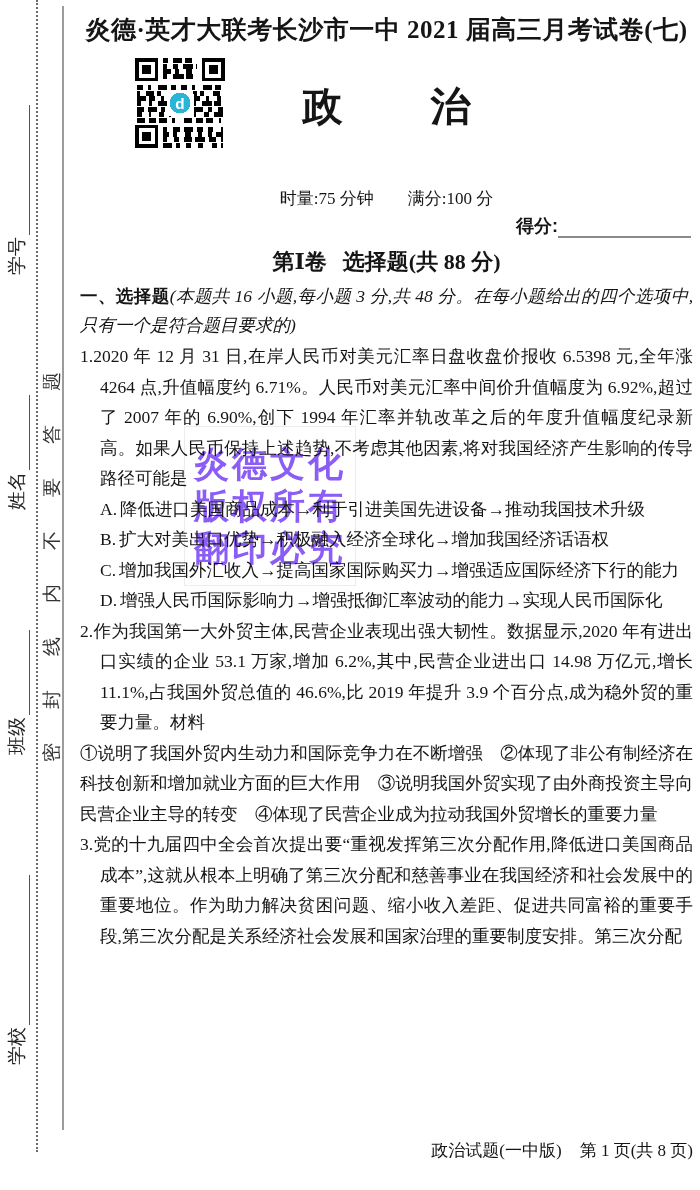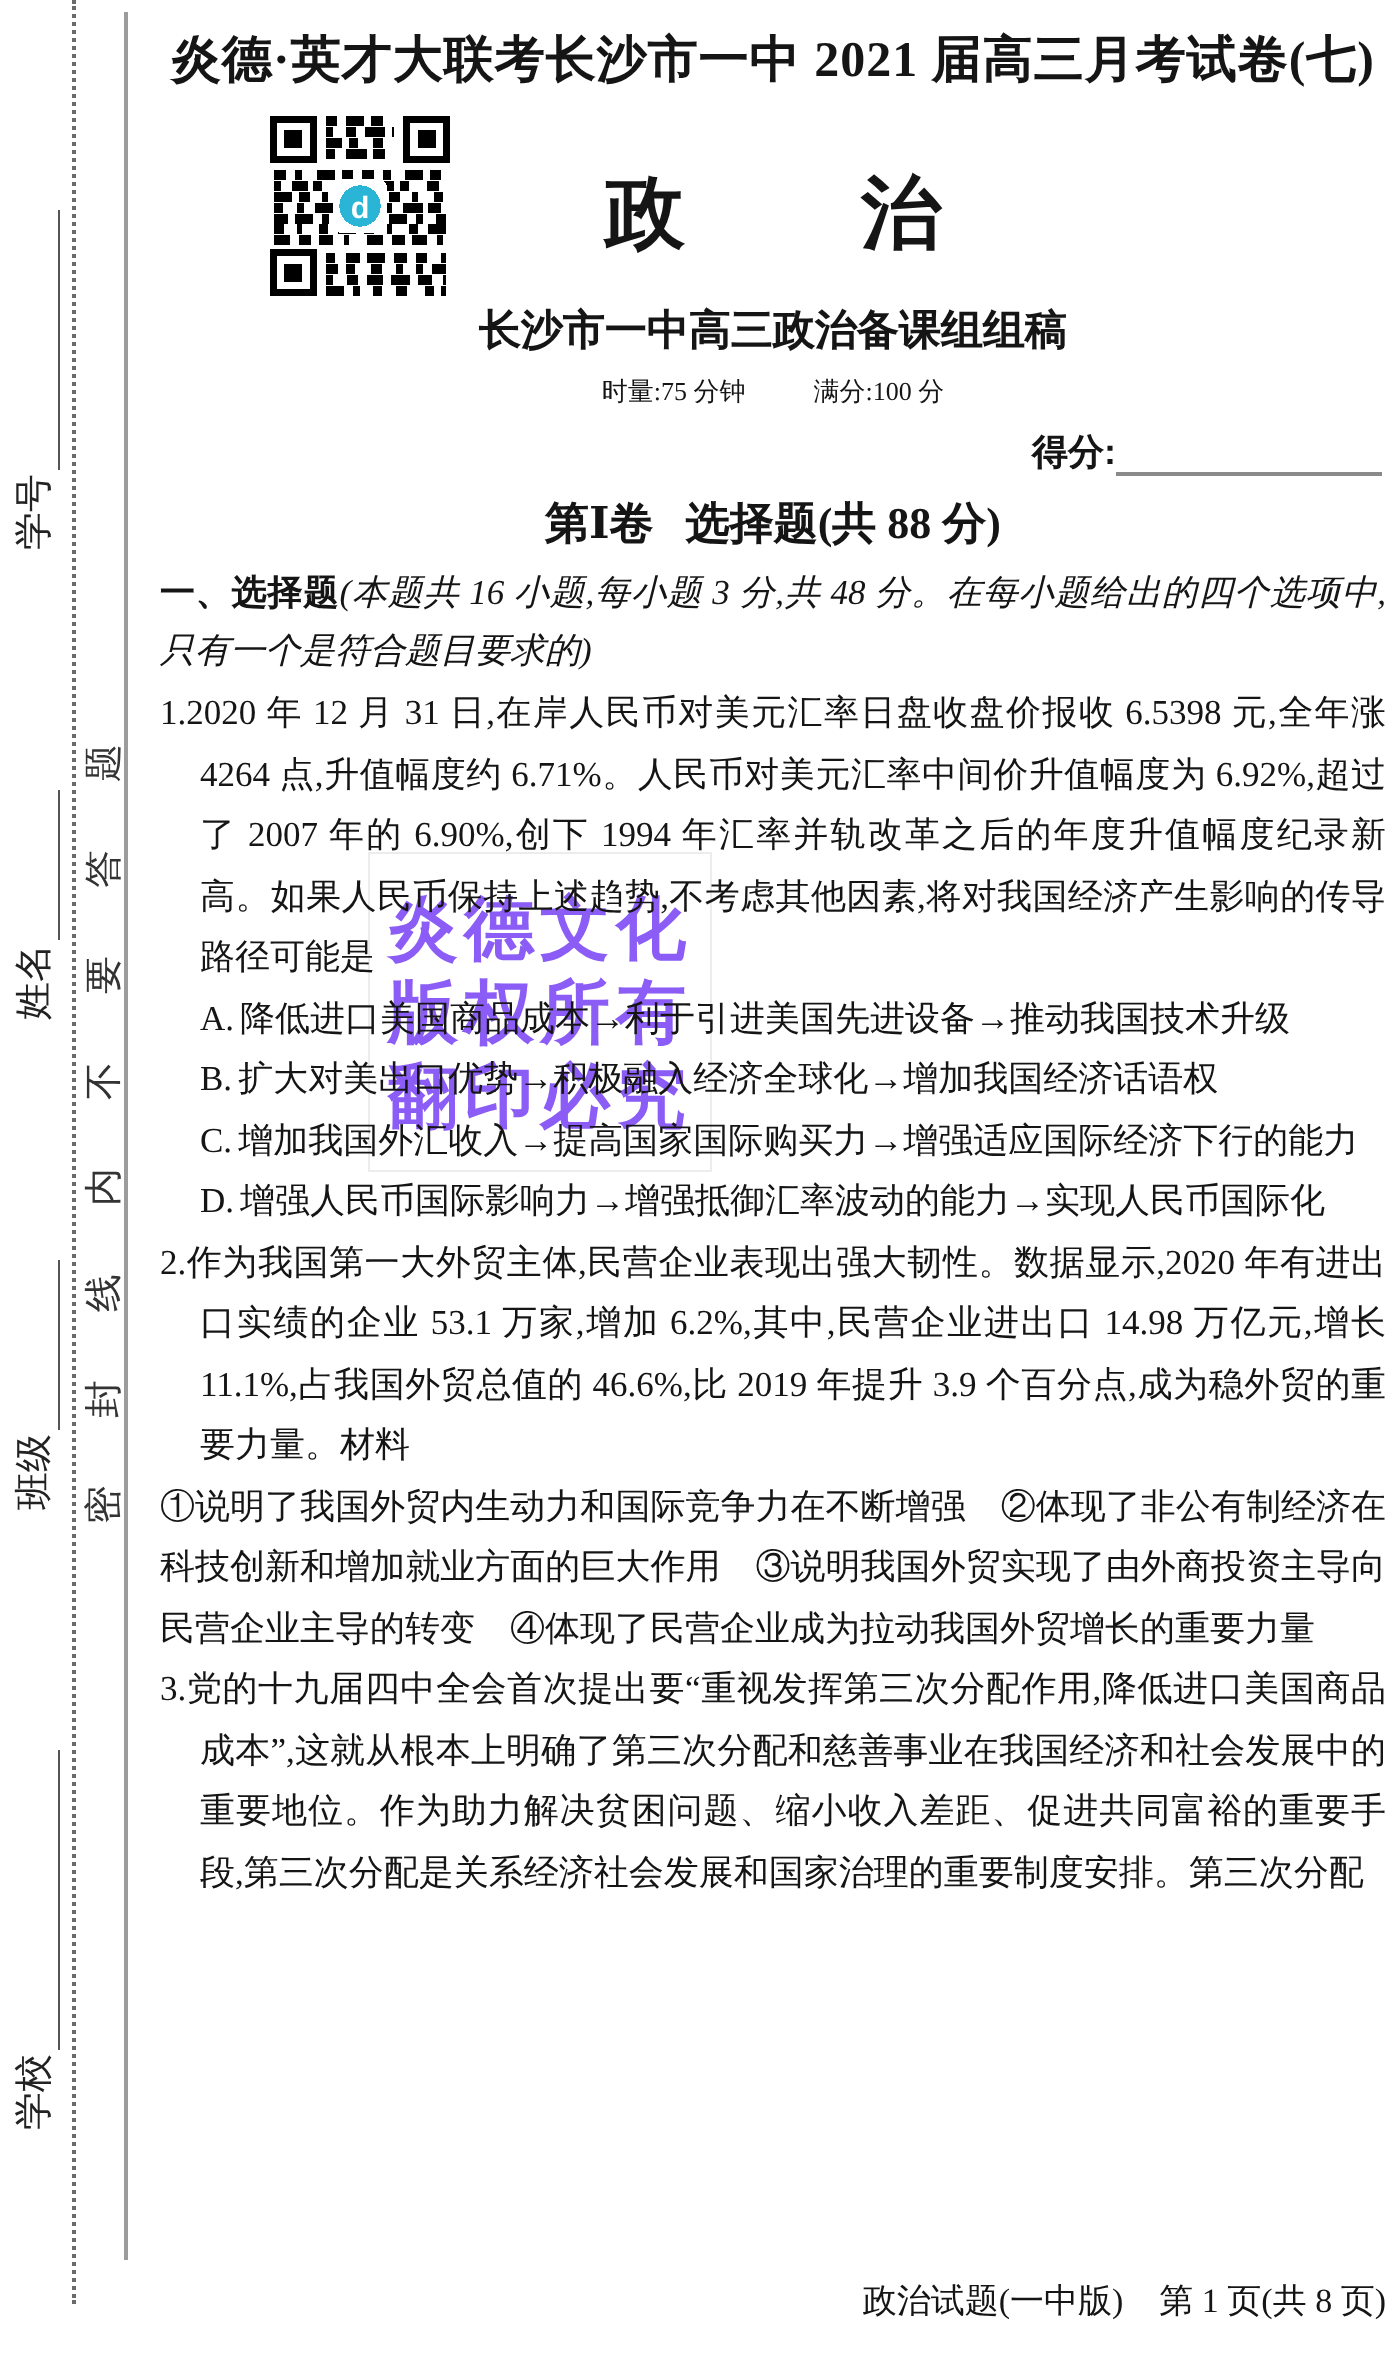--- a/index.html
+++ b/index.html
@@ -39,21 +39,21 @@
   .qr{position:absolute;left:55px;top:58px;}
   .subject{
     position:absolute;top:79px;left:0;width:100%;text-align:center;
     font-family:"Liberation Sans","DejaVu Sans",sans-serif;
     font-size:40px;font-weight:bold;letter-spacing:2.2em;text-indent:2.2em;
   }
   .group-note{
     position:absolute;top:151px;left:0;width:100%;text-align:center;
     font-family:"Liberation Sans","DejaVu Sans",sans-serif;font-size:21px;font-weight:bold;
   }
-  .meta{position:absolute;top:187px;left:0;width:100%;text-align:center;font-size:13px;}
+  .meta{position:absolute;top:187px;left:0;width:100%;text-align:center;font-size:17px;}
   .meta .gap{display:inline-block;width:34px;}
   .score-row{
     position:absolute;top:214px;right:2px;font-size:18px;font-weight:bold;
     font-family:"Liberation Sans","DejaVu Sans",sans-serif;
   }
   .score-blank{display:inline-block;width:133px;height:20px;border-bottom:2px solid #8a8a8a;vertical-align:bottom;}
   .section-title{
     position:absolute;top:247px;left:0;width:100%;text-align:center;
     font-size:22px;font-weight:900;
   }
@@ -153,21 +153,20 @@
           <line x1="31" y1="97" x2="98" y2="97" stroke-dasharray="10 5 4 7 5 8 6"></line>
         </g>
         <rect x="35" y="35" width="30" height="30" rx="5" fill="#fff"></rect>
         <circle cx="50" cy="50" r="11.5" fill="#2ab5d6"></circle>
         <text x="50" y="56.5" font-size="17" font-weight="bold" fill="#fff" text-anchor="middle" font-family="Liberation Sans, sans-serif">d</text>
       </svg>
     </div>
 
     <div class="subject">政治</div>
 
-    <div class="group-note">长沙市一中高三政治备课组组稿</div>
 
     <div class="meta">
       <span>时量:75 分钟</span><span class="gap"></span><span>满分:100 分</span>
     </div>
 
     <div class="score-row">
       <span>得分:</span><span class="score-blank"></span>
     </div>
 
     <div class="section-title">

